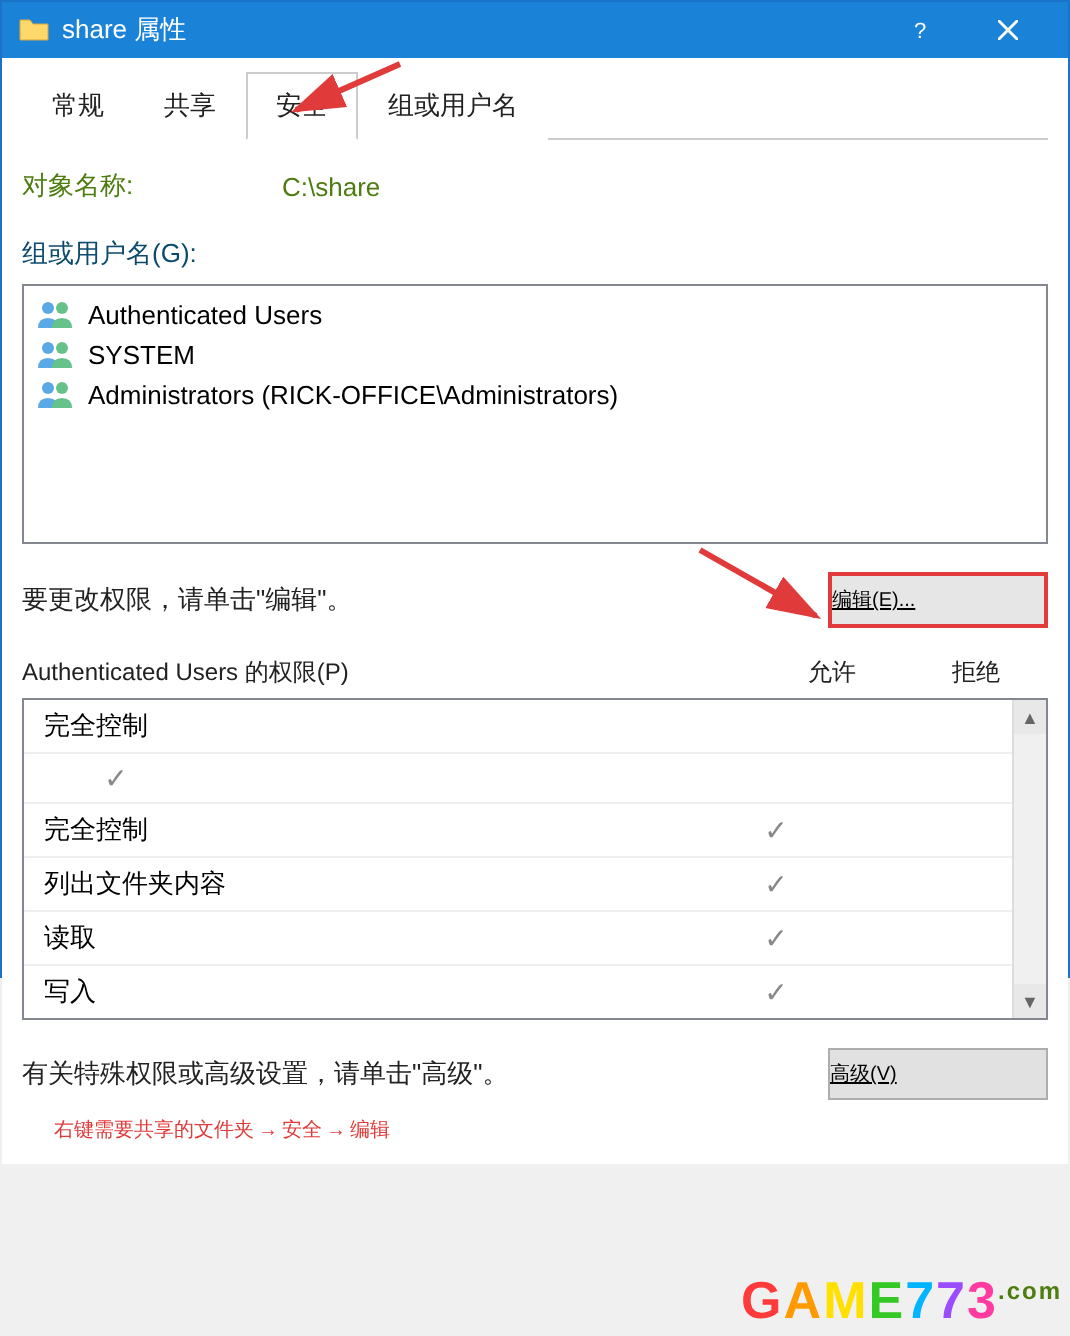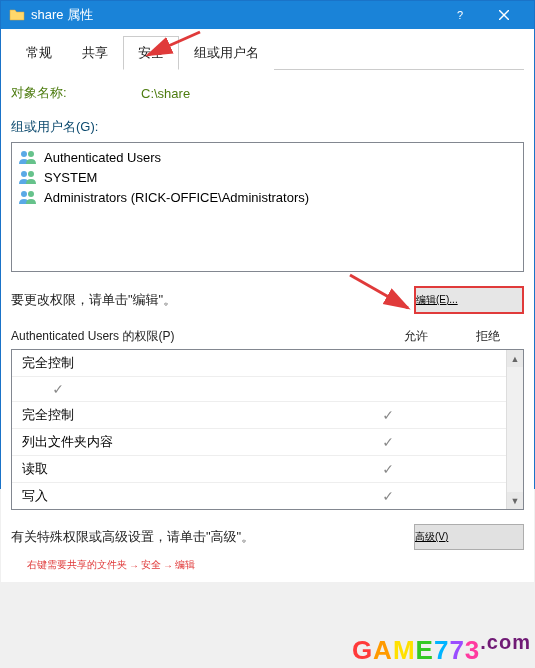--- a/index.html
+++ b/index.html
@@ -214,21 +214,21 @@
     font-family: Impact, "Arial Black", sans-serif;
     font-size: 26px;
     font-weight: 900;
     letter-spacing: 1px;
     pointer-events: none;
     z-index: 60;
     white-space: nowrap;
   }
   .wm .g1{color:#ff3a3a;} .wm .g2{color:#ff9a00;} .wm .g3{color:#ffe000;}
   .wm .g4{color:#34c924;} .wm .g5{color:#00b4ff;} .wm .g6{color:#9a4dff;}
-  .wm .g7{color:#ff3aa0;} .wm .com{color:#701a75; font-size:20px; vertical-align: super;}
+  .wm .g7{color:#ff3aa0;} .wm .com{color:#4d7c0f; font-size:12px; vertical-align: super;}
 </style>
 </head>
 <body>
 
 <div class="window">
 
   <div class="titlebar">
     <span class="titlebar-icon">
       <svg viewBox="0 0 16 16" width="16" height="16">
         <path d="M1 3 h5 l1.5 2 H15 v8 H1 z" fill="#ffd86b" stroke="#d9a43a" stroke-width="0.5"></path>

